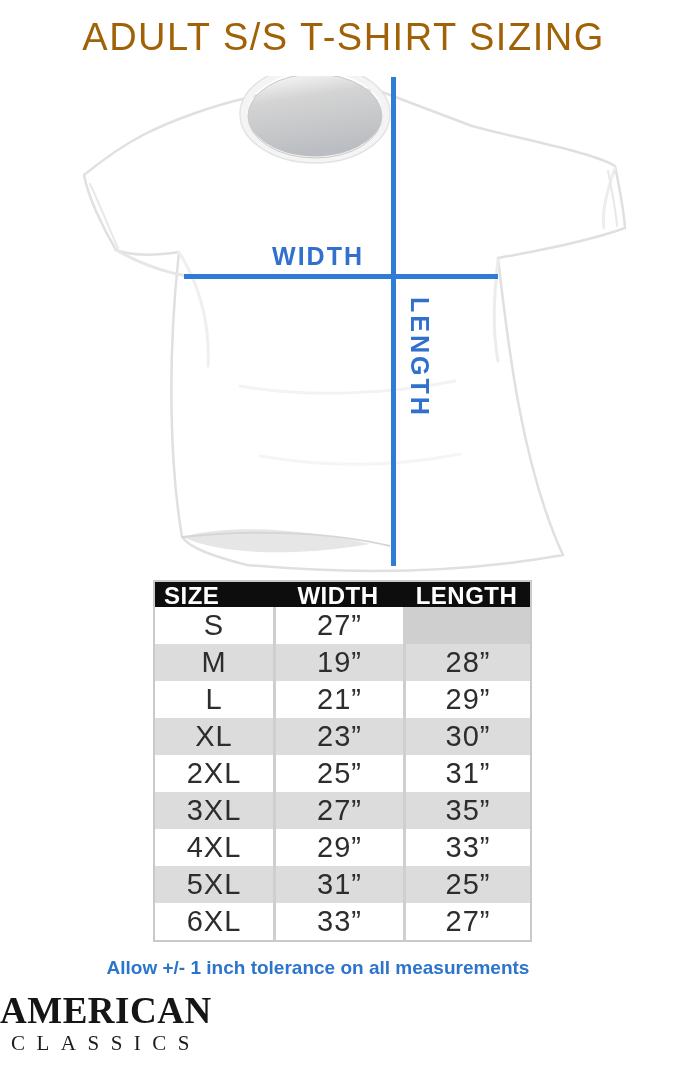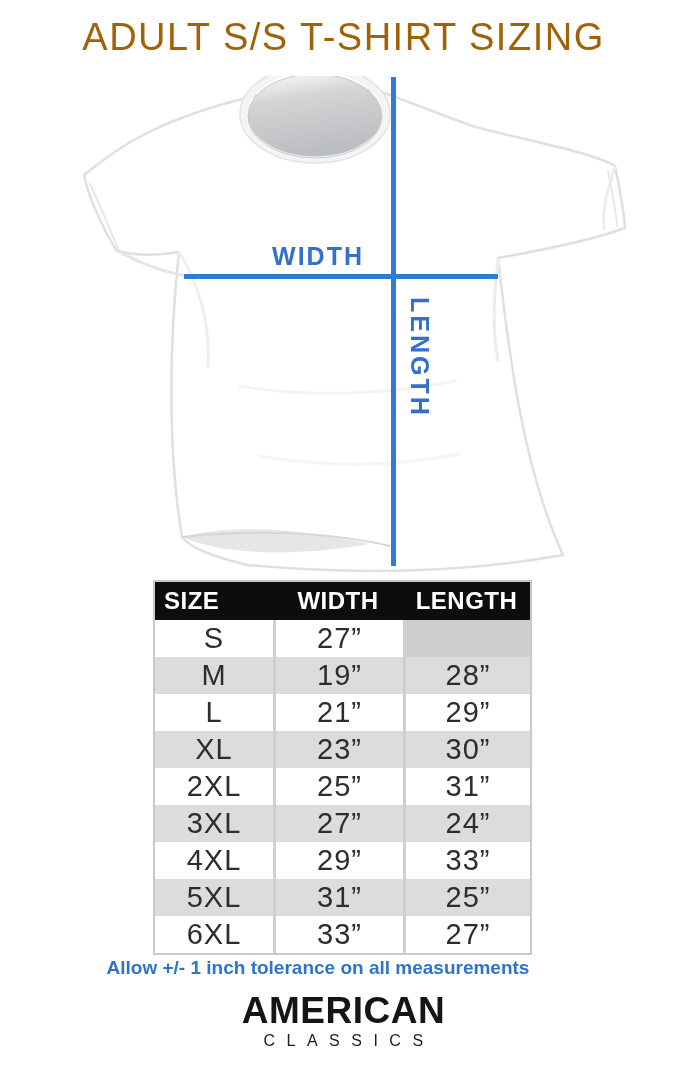--- a/index.html
+++ b/index.html
@@ -18,38 +18,38 @@
   
   .hline{position:absolute;left:184px;top:274px;width:314px;height:5px;background:var(--accent-line,#2e7cd6);}
   .vline{position:absolute;left:391px;top:77px;width:5px;height:489px;background:var(--accent-line,#2e7cd6);}
   .width-label{position:absolute;left:248px;top:242px;width:140px;text-align:center;
                font-size:25px;font-weight:bold;letter-spacing:2px;color:var(--accent-text,#3270ce);}
   .length-label{position:absolute;left:434px;top:297px;transform:rotate(90deg);transform-origin:0 0;
                 font-size:25px;font-weight:bold;letter-spacing:3px;color:var(--accent-text,#3270ce);white-space:nowrap;}
 
   
   .size-table{position:absolute;left:153px;top:580px;width:375px;border:2px solid #c9c9c9;background:#cfcfcf;}
-  .thead{display:grid;grid-template-columns:118px 130px 1fr;background:#0d0d0d;height:38px;align-items:center;}
+  .thead{display:grid;grid-template-columns:118px 130px 1fr;background:#0d0d0d;height:25px;align-items:center;}
   .hc{color:#ffffff;font-weight:bold;font-size:24px;letter-spacing:0.5px;}
   .hc.size{text-align:left;padding-left:9px;}
   .hc.mid,.hc.right{text-align:center;}
   .trow{display:grid;grid-template-columns:118px 127px 1fr;column-gap:3px;height:37px;}
   .trow.white .tcell{background:#ffffff;}
   .trow.gray .tcell{background:#dcdcdc;}
   .tcell{display:flex;align-items:center;justify-content:center;
          font-size:29px;font-weight:300;color:#2d2d2d;letter-spacing:1px;}
 
   
   .note{position:absolute;left:0;top:957px;width:636px;text-align:center;
         font-size:19px;font-weight:bold;color:var(--note-blue,#2d74cc);}
 
   
-  .brand{position:absolute;left:0;top:992px;width:687px;text-align:center;}
+  .brand{position:absolute;left:0;top:992px;width:687px;font-family:Liberation Serif, serif;}
   .brand-top{font-size:37px;font-weight:800;color:#151515;line-height:1;letter-spacing:0.5px;}
-  .brand-bottom{margin-top:4px;font-size:16px;font-weight:400;color:#1c1c1c;
+  .brand-bottom{margin-top:4px;font-size:21px;font-weight:400;color:#1c1c1c;
                 letter-spacing:11.5px;padding-left:11px;line-height:1;}
 </style>
 </head>
 <body>
 
 <div class="page">
 
   <div class="title">ADULT S/S T-SHIRT SIZING</div>
 
   <div class="shirt-wrap">
@@ -132,21 +132,21 @@
           <div class="tcell">30”</div>
         </div>
         <div class="trow white">
           <div class="tcell">2XL</div>
           <div class="tcell">25”</div>
           <div class="tcell">31”</div>
         </div>
         <div class="trow gray">
           <div class="tcell">3XL</div>
           <div class="tcell">27”</div>
-          <div class="tcell">24”</div>
+          <div class="tcell">35”</div>
         </div>
         <div class="trow white">
           <div class="tcell">4XL</div>
           <div class="tcell">29”</div>
           <div class="tcell">33”</div>
         </div>
         <div class="trow gray">
           <div class="tcell">5XL</div>
           <div class="tcell">31”</div>
           <div class="tcell">25”</div>

